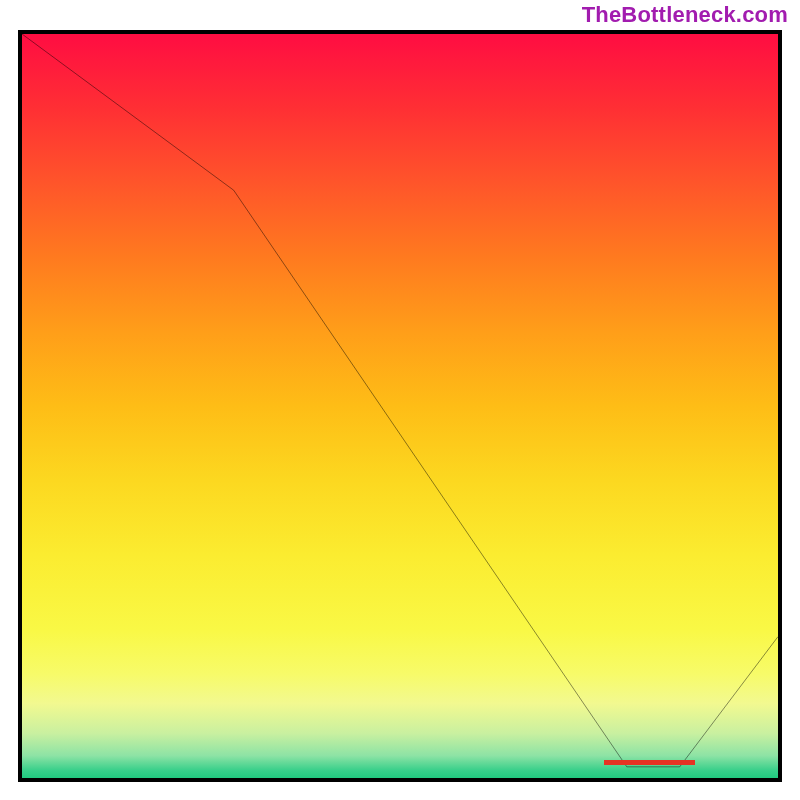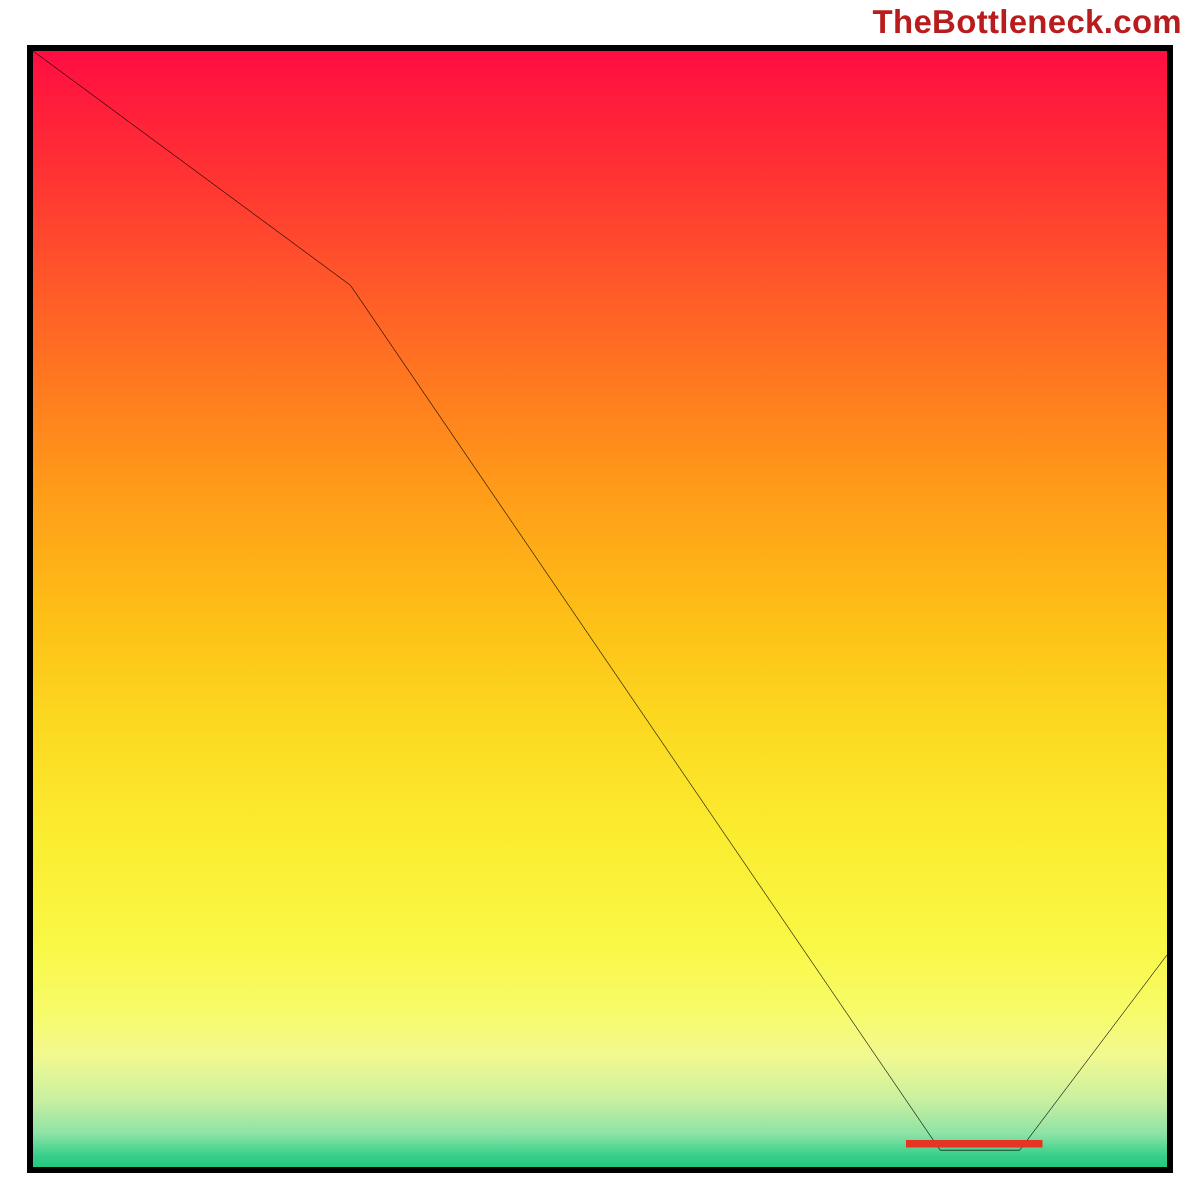--- a/index.html
+++ b/index.html
@@ -14,21 +14,21 @@
     position: relative;
     width: 800px;
     height: 800px;
   }
   .watermark {
     position: absolute;
     top: 2px;
     right: 12px;
     font-size: 22px;
     font-weight: 700;
-    color: #b91c1c;
+    color: #a21caf;
     letter-spacing: 0.2px;
   }
   .plot {
     position: absolute;
     left: 18px;
     top: 30px;
     width: 764px;
     height: 752px;
     border: 4.5px solid #000;
     box-sizing: border-box;

